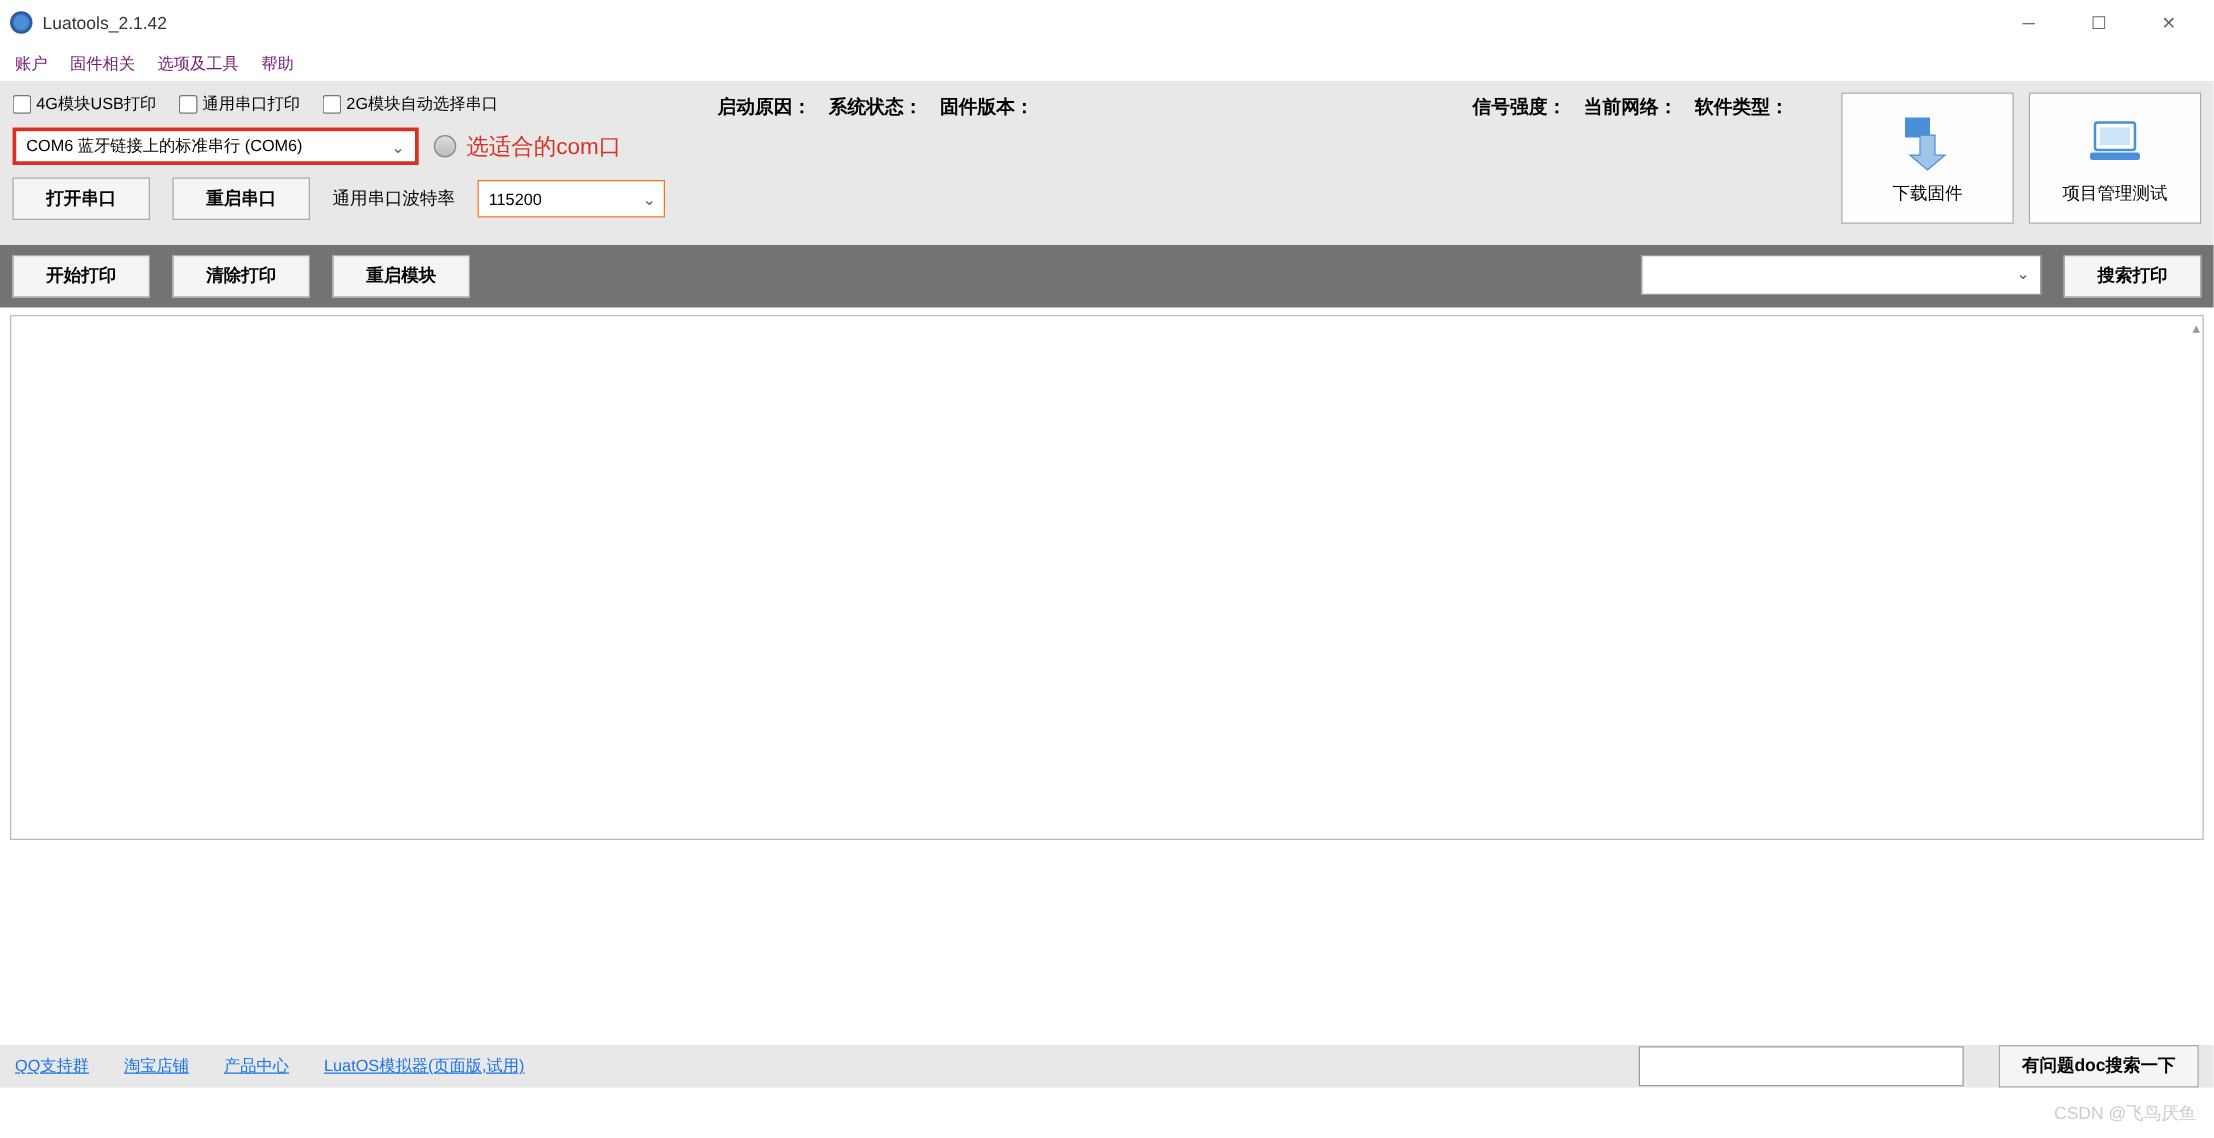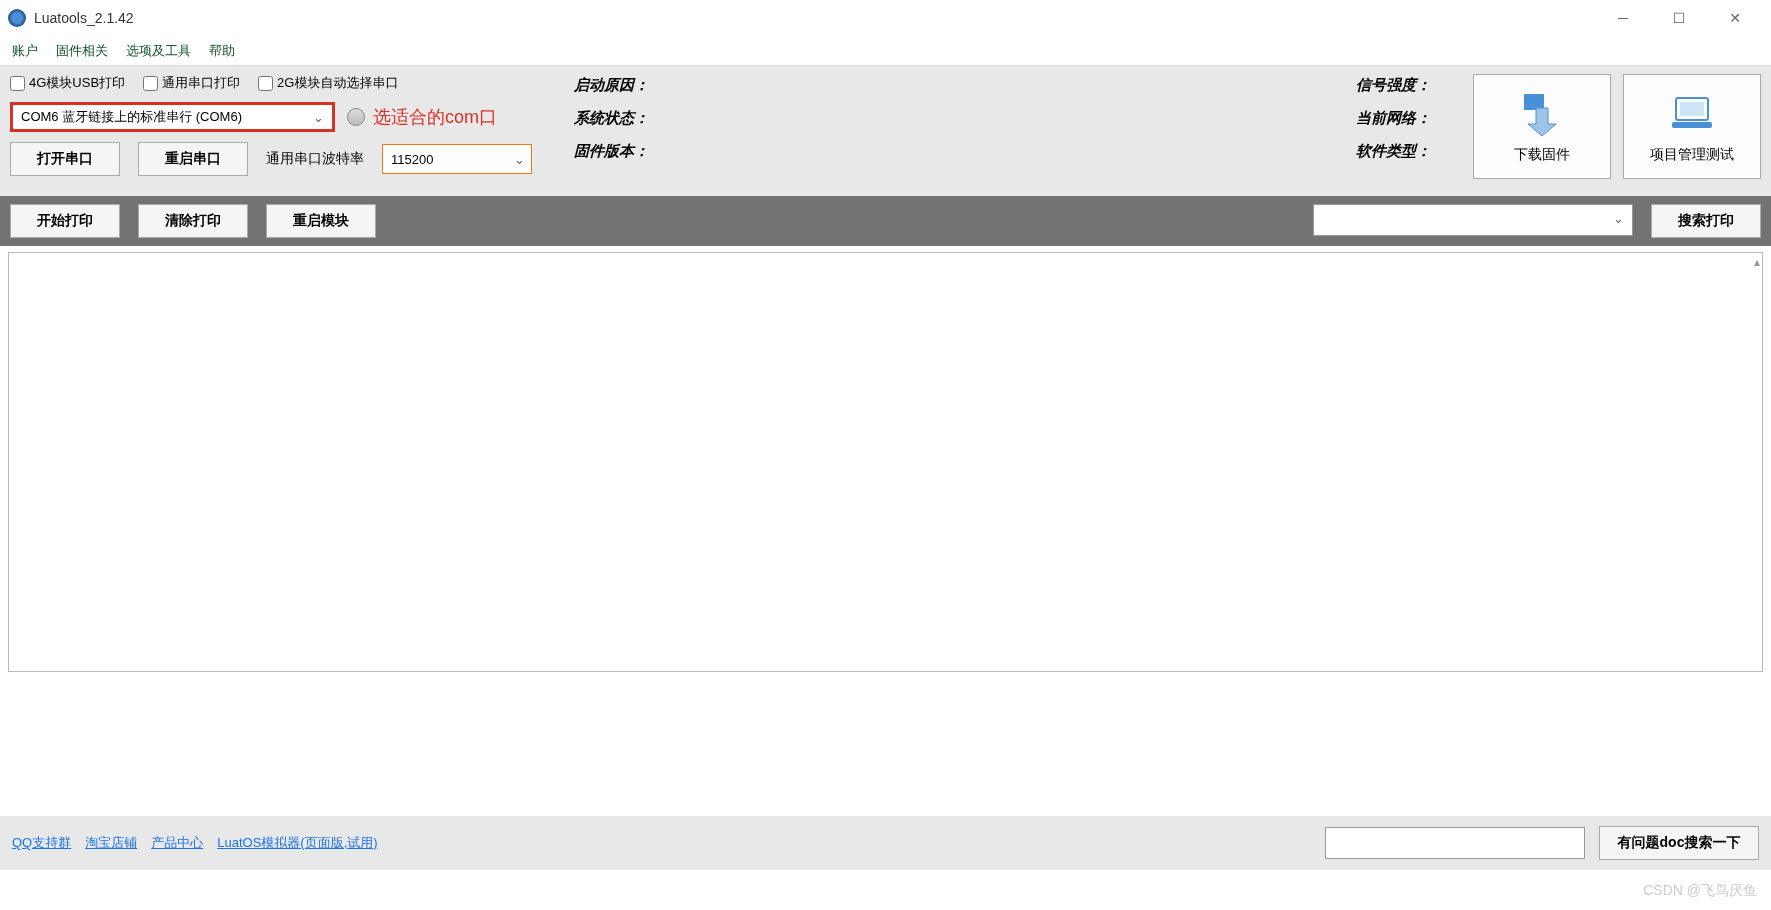--- a/index.html
+++ b/index.html
@@ -32,21 +32,21 @@
   display: flex; align-items: center; justify-content: center;
   color: #666; font-size: 14px;
 }
 .menubar {
   height: 30px;
   display: flex;
   align-items: center;
   padding: 0 12px;
   gap: 18px;
   background: #fff;
-  color: #14532d;
+  color: #701a75;
   border-bottom: 1px solid #ddd;
 }
 .menu-item { cursor: default; }
 .toolbar-area {
   background: #e8e8e8;
   padding: 8px 10px 10px 10px;
   display: flex;
   gap: 12px;
 }
 .left-col { flex: 0 0 auto; }
@@ -112,25 +112,23 @@
   position: relative;
 }
 .baud-select .chev { position: absolute; right: 6px; color: #666; }
 .info-col {
   flex: 1;
   display: flex;
   padding-top: 2px;
 }
 .info-left, .info-right {
   display: flex;
-  flex-direction: column;
   gap: 14px;
   font-size: 15px;
   font-weight: bold;
-  font-style: italic;
 }
 .info-left { margin-left: 30px; }
 .info-right { margin-left: auto; margin-right: 30px; }
 .big-btns {
   display: flex;
   gap: 12px;
   align-items: flex-start;
 }
 .big-btn {
   width: 138px;
@@ -168,24 +166,24 @@
   position: relative;
 }
 .scroll-arrow {
   position: absolute;
   right: 2px; top: 2px;
   color: #999;
   font-size: 12px;
 }
 .bottom-bar {
   background: #e8e8e8;
-  padding: 10px 12px;
-  display: flex;
-  align-items: center;
-  gap: 14px;
+  padding: 0 12px;
+  display: flex;
+  align-items: center;
+  gap: 28px;
   position: absolute;
   bottom: 40px;
   left: 0; right: 0;
 }
 .link {
   color: #1a73e8;
   text-decoration: underline;
   cursor: pointer;
 }
 .doc-input {

